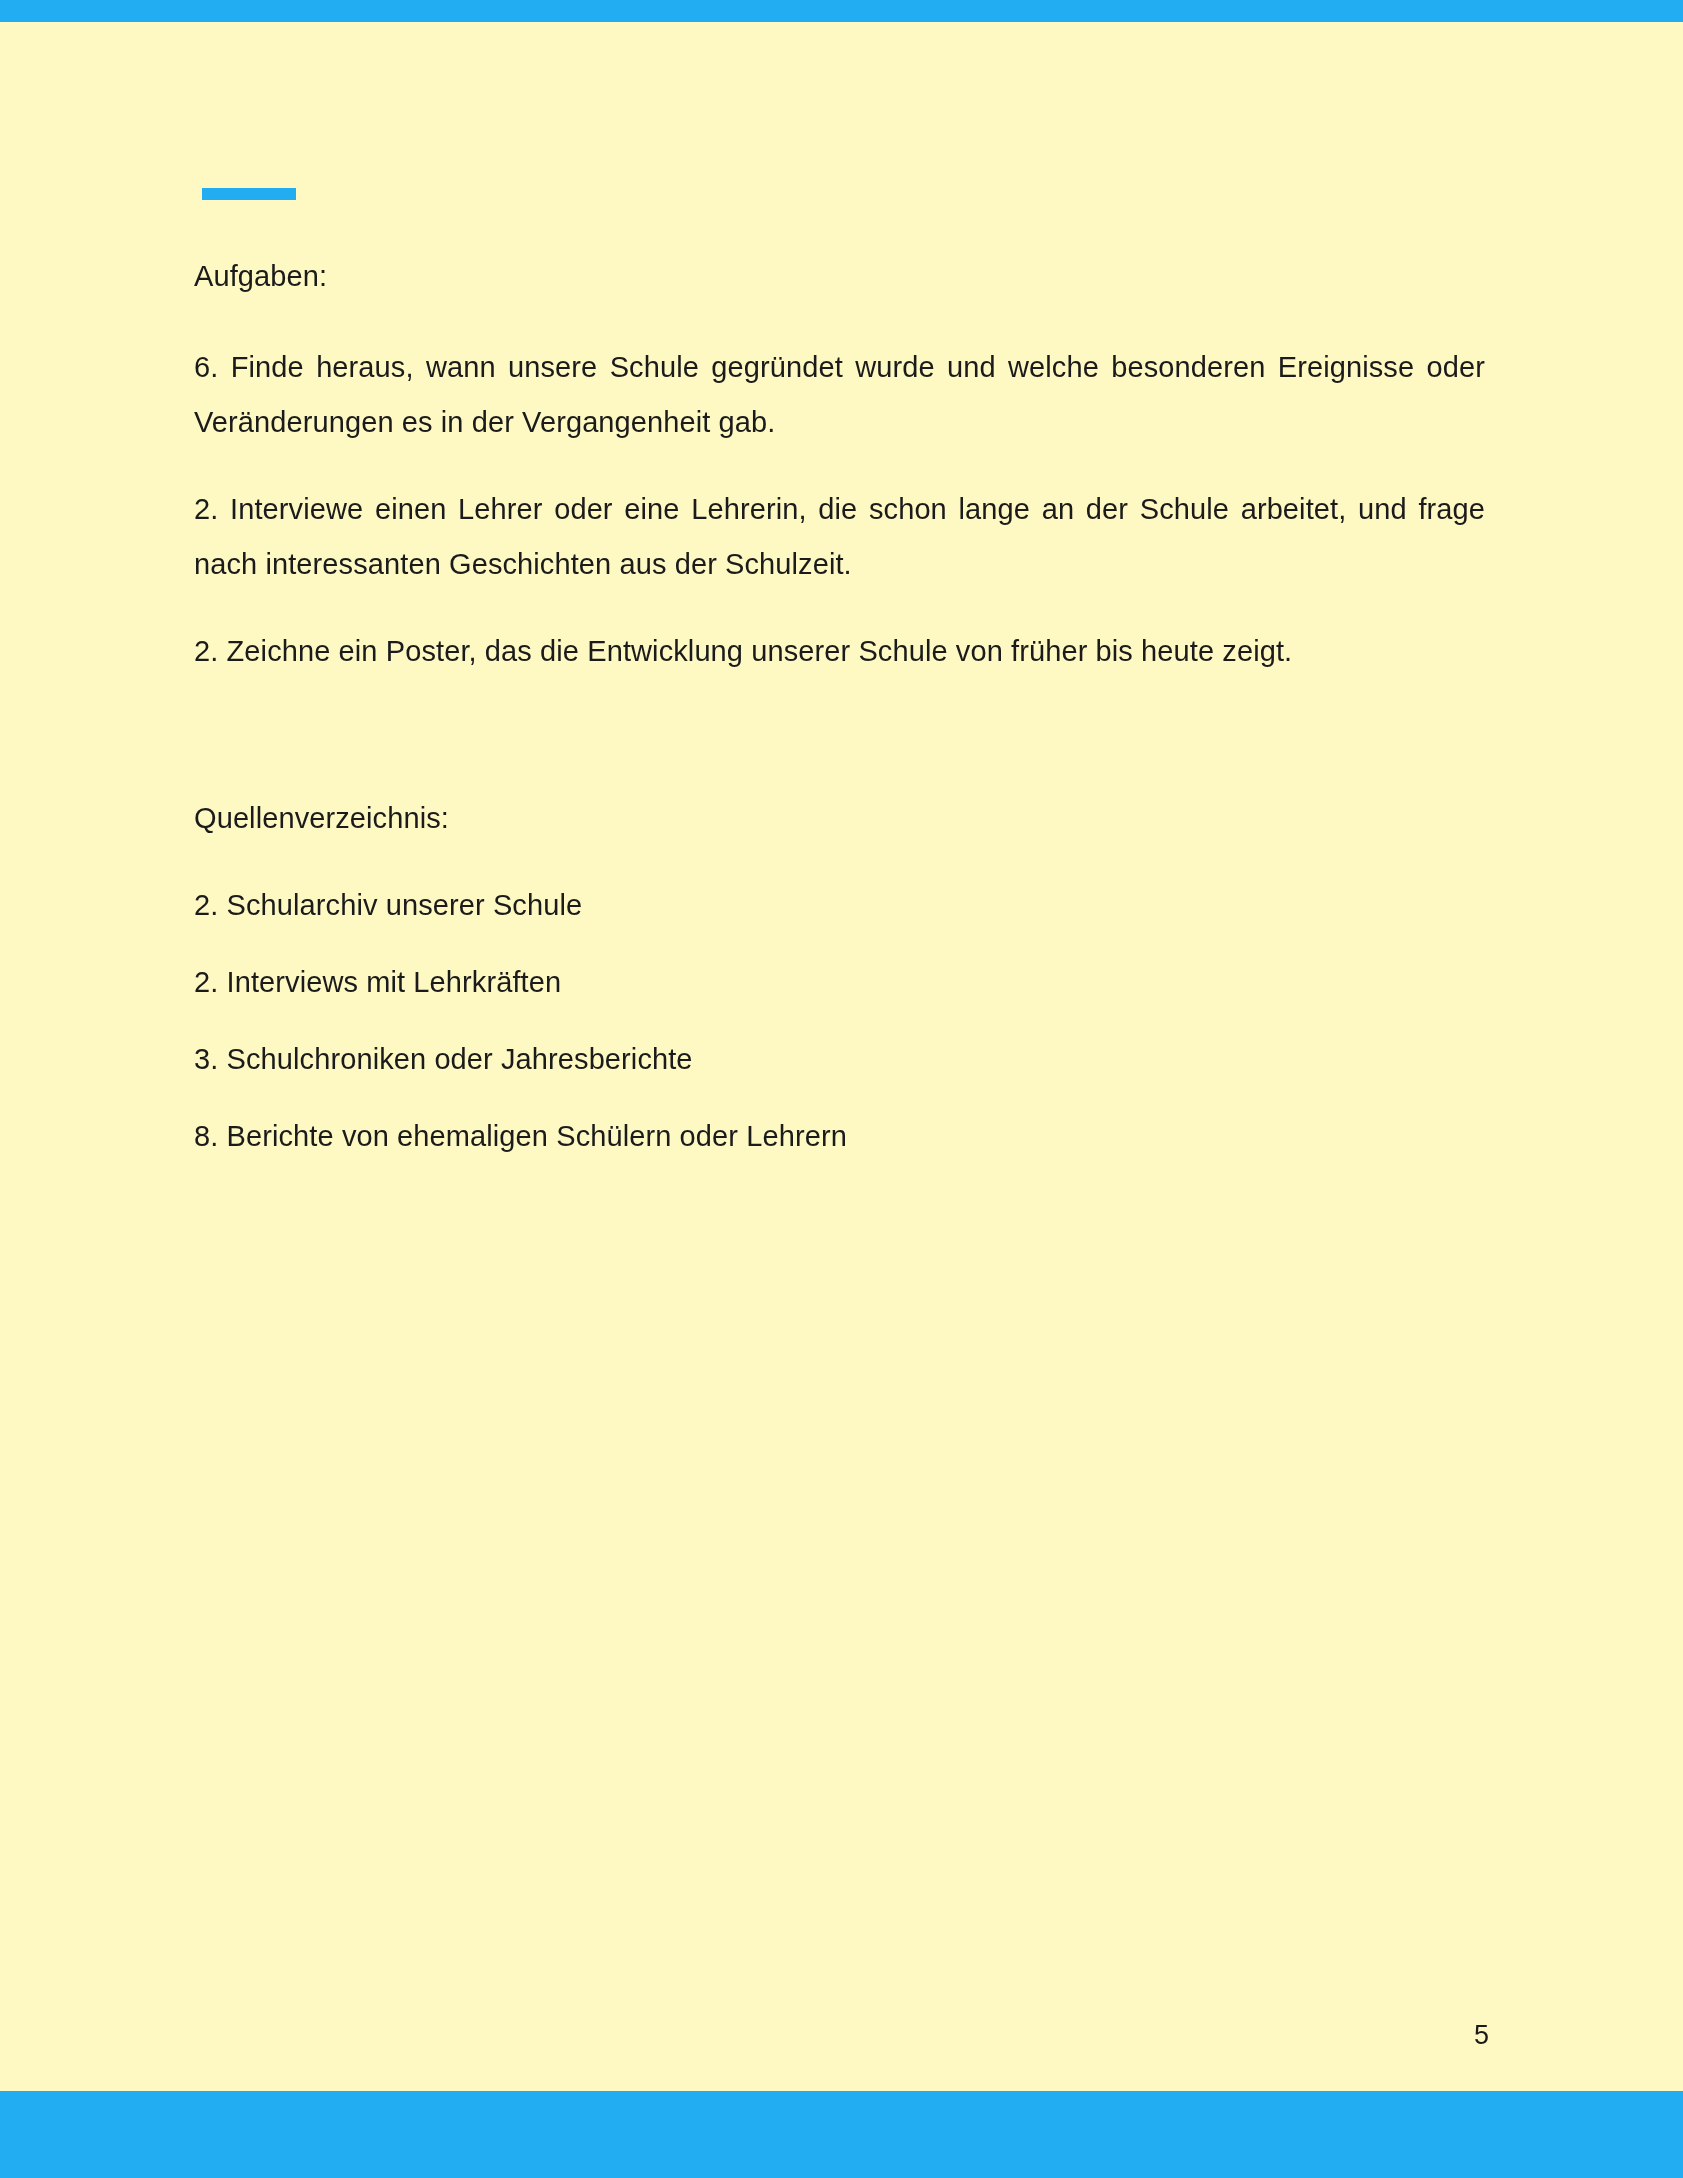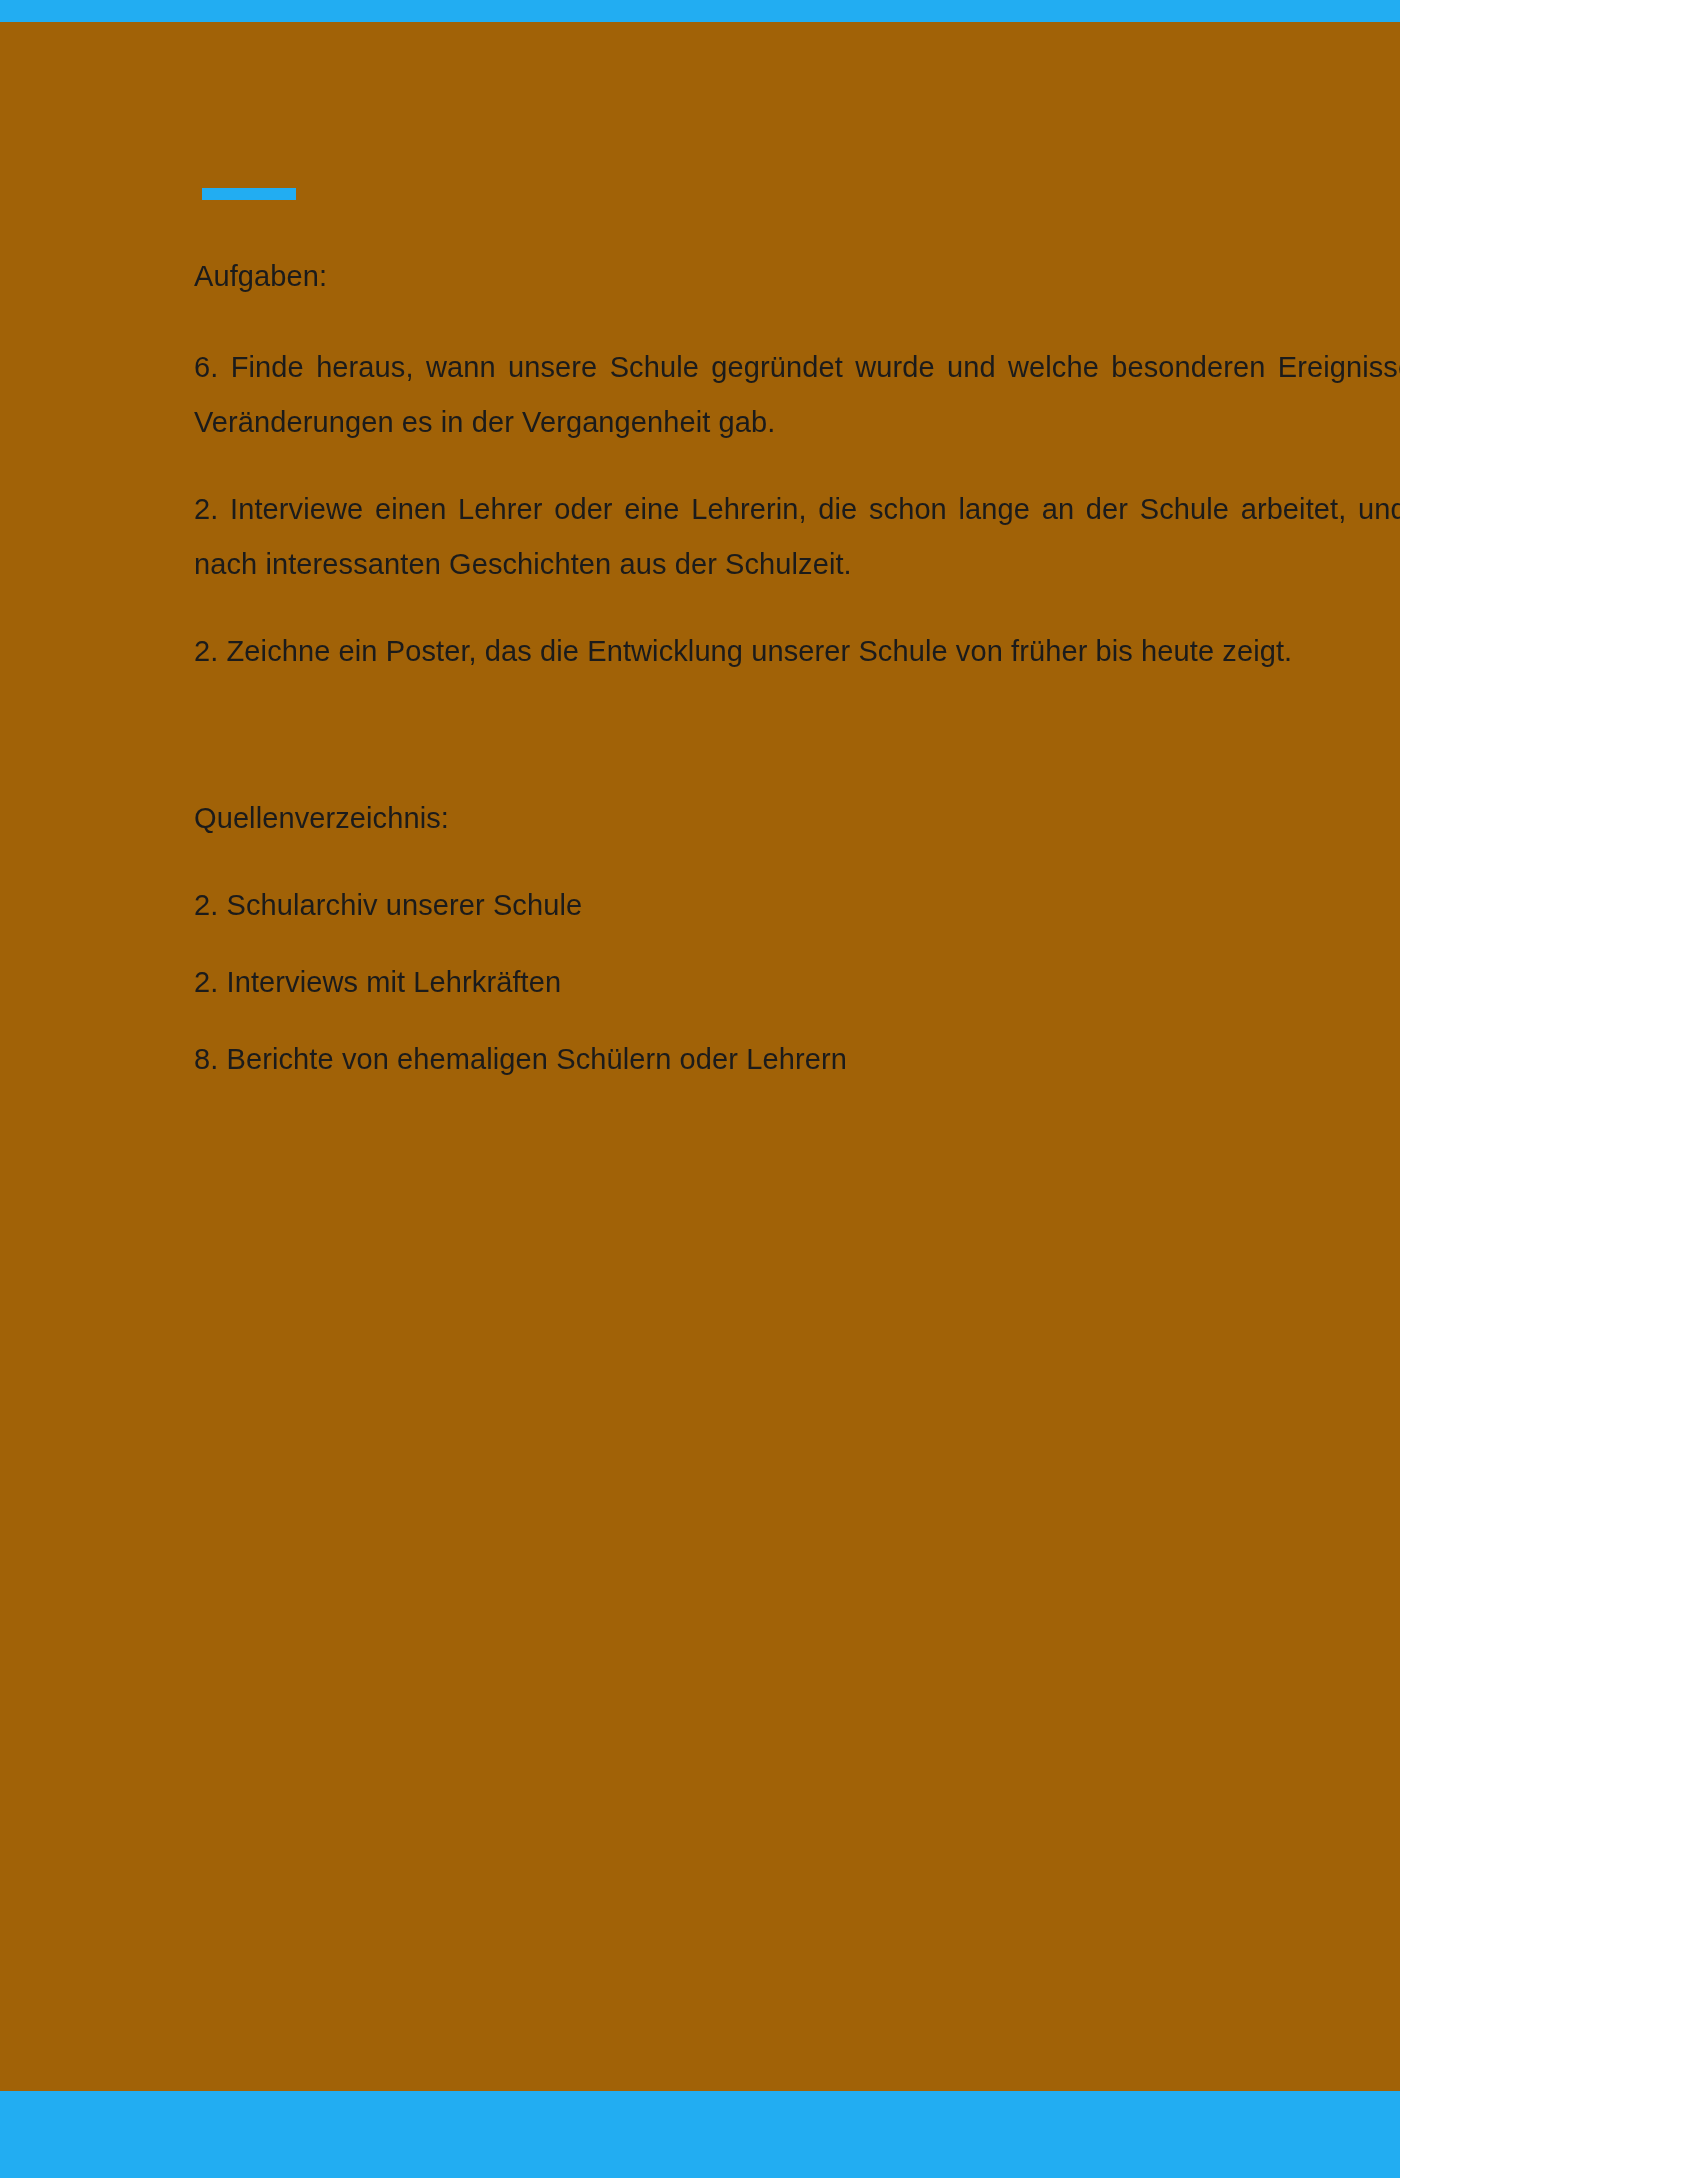--- a/index.html
+++ b/index.html
@@ -7,23 +7,23 @@
     margin: 0;
     padding: 0;
     background: #ffffff;
   }
   body {
     font-family: "Liberation Sans", "DejaVu Sans", sans-serif;
   }
 
   .page {
     position: relative;
-    width: 1400px;
+    width: 1683px;
     height: 2178px;
-    background: #a16207;
+    background: #fef9c3;
     overflow: hidden;
     box-sizing: border-box;
   }
 
   
   .band-top {
     position: absolute;
     left: 0;
     top: 0;
     width: 1683px;
@@ -114,20 +114,21 @@
     <p class="para justified task last">2. Zeichne ein Poster, das die Entwicklung unserer Schule von früher bis heute zeigt.</p>
 
     <div class="spacer-block"></div>
 
     <p class="para heading-quellen">Quellenverzeichnis:</p>
 
     <p class="para source">2. Schularchiv unserer Schule</p>
 
     <p class="para source">2. Interviews mit Lehrkräften</p>
 
+    <p class="para source">3. Schulchroniken oder Jahresberichte</p>
 
     <p class="para source last">8. Berichte von ehemaligen Schülern oder Lehrern</p>
 
   </div>
 
   <div class="page-number">5</div>
 
   <div class="band-bottom"></div>
 
 </div>

